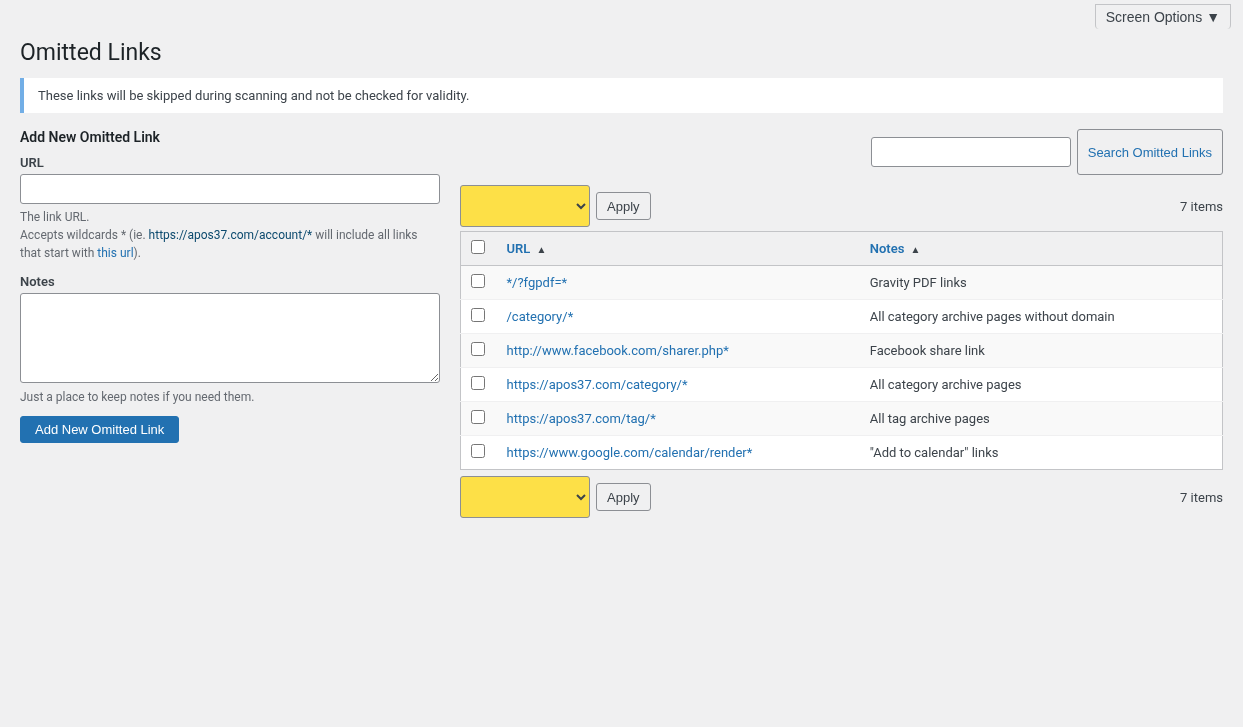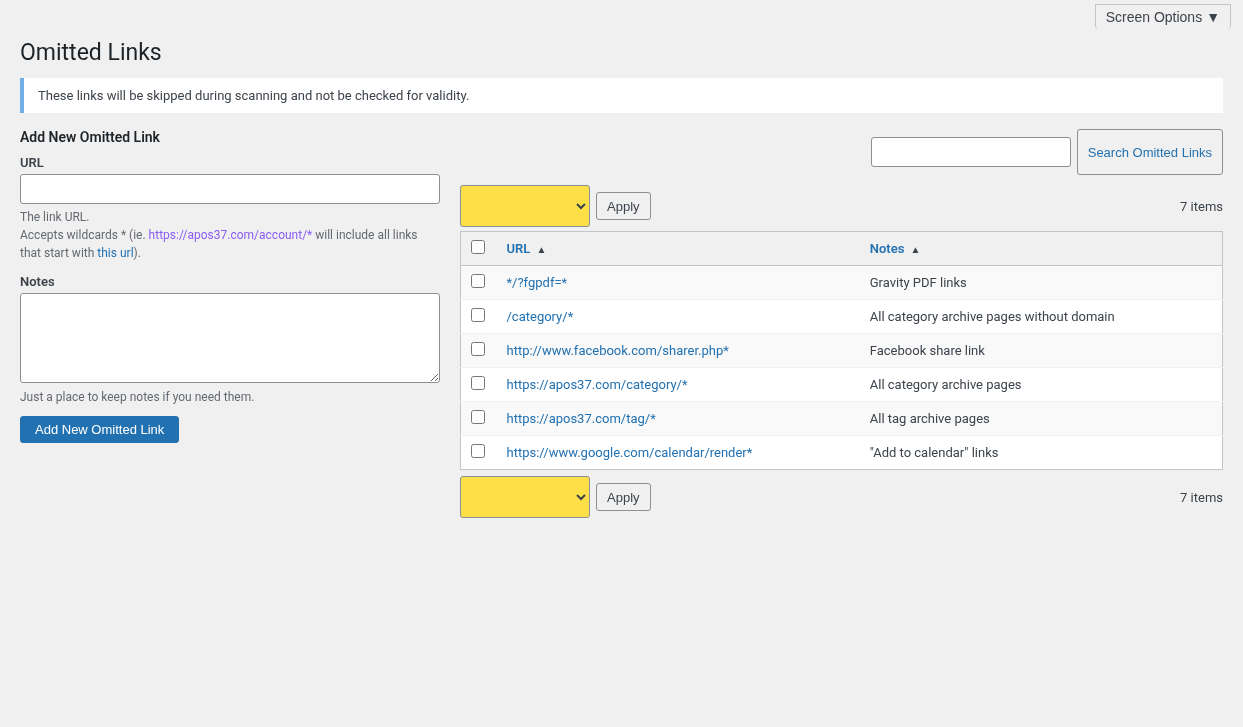--- a/index.html
+++ b/index.html
@@ -98,21 +98,21 @@
       resize: vertical;
       height: 90px;
     }
     .help-text {
       font-size: 12px;
       color: #646970;
       margin-top: 4px;
       line-height: 1.5;
     }
     .help-text a, .help-text span.link-example {
-      color: #8b5cf6;
+      color: #0c4a6e;
     }
     .help-text .highlight {
       color: #2271b1;
     }
     .notes-label {
       font-size: 13px;
       font-weight: 600;
       margin-bottom: 4px;
       margin-top: 12px;
       display: block;

